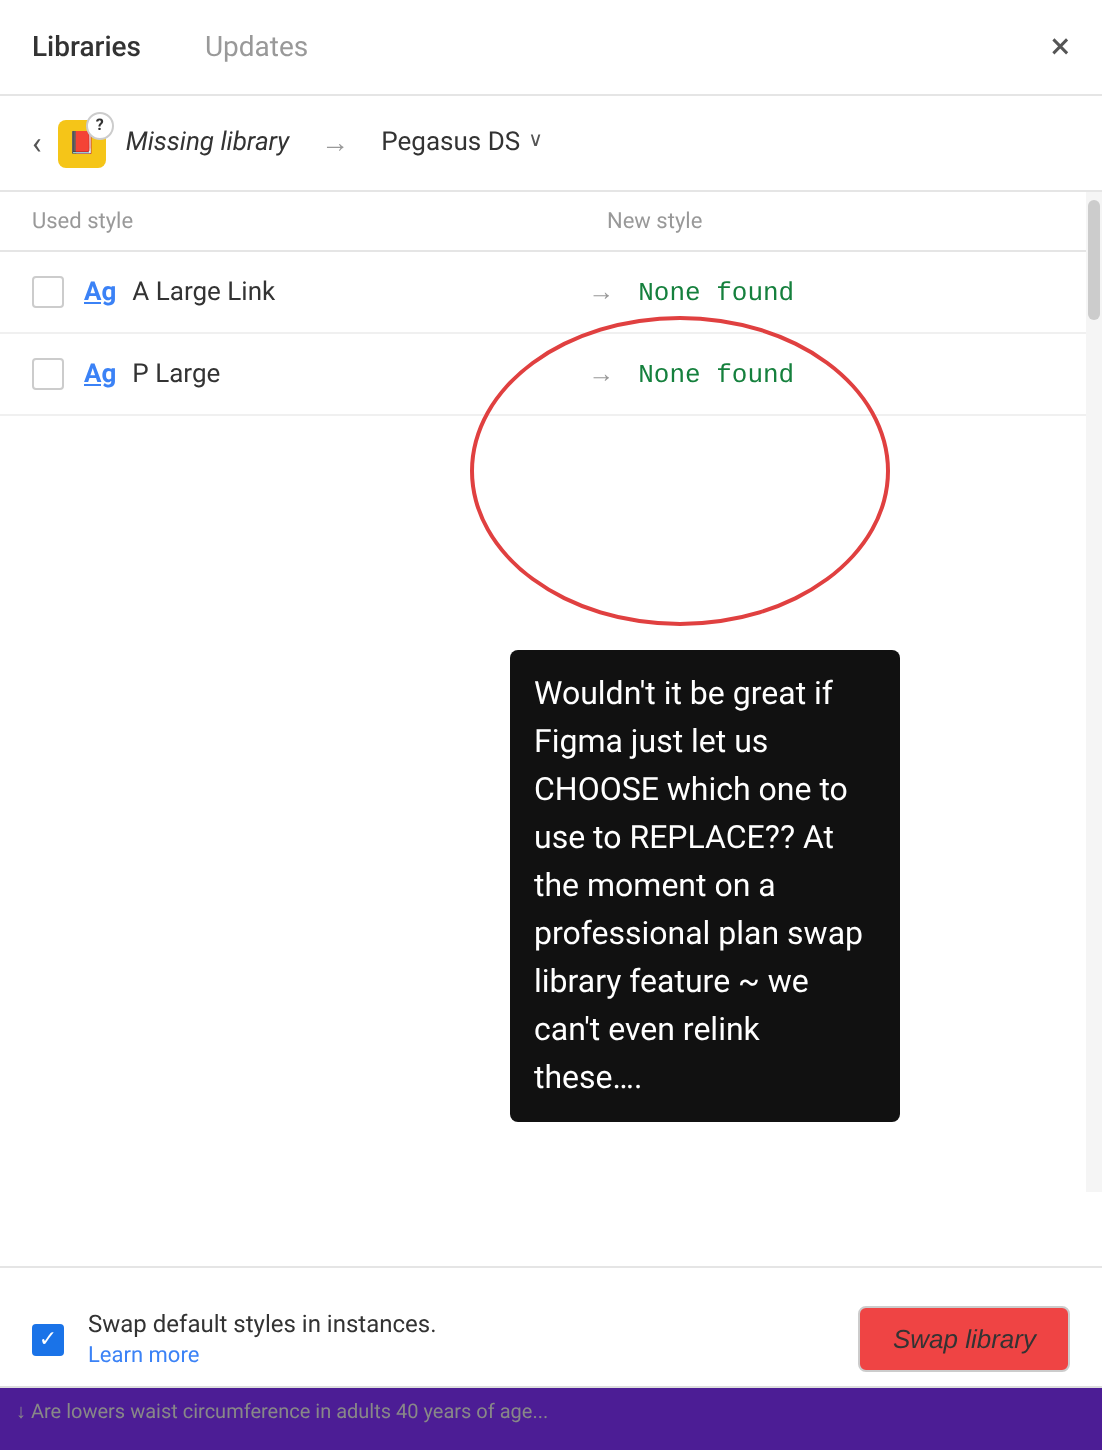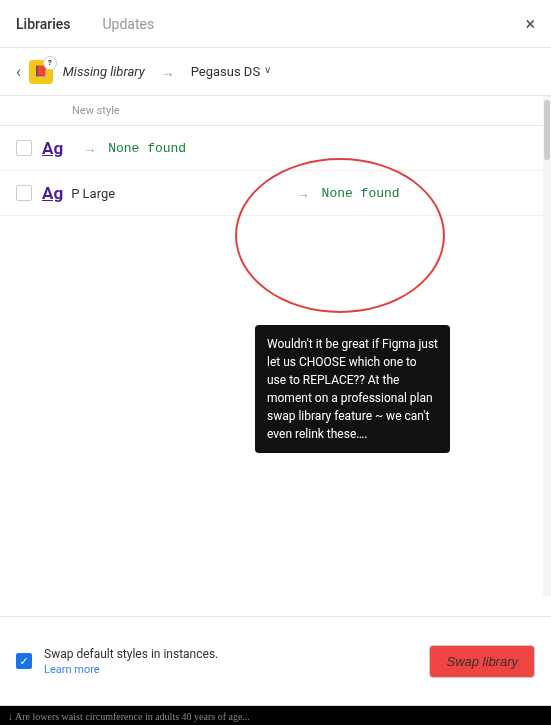--- a/index.html
+++ b/index.html
@@ -134,23 +134,23 @@
     .style-checkbox {
       width: 16px;
       height: 16px;
       border: 1px solid #ccc;
       border-radius: 2px;
       margin-right: 10px;
       flex-shrink: 0;
       cursor: pointer;
     }
     .style-icon {
-      font-size: 17px;
+      font-size: 13px;
       font-weight: bold;
-      color: #4c1d95;
+      color: #3b82f6;
       margin-right: 8px;
       flex-shrink: 0;
       text-decoration: underline;
     }
     .style-name {
       font-size: 13px;
       color: #333;
       flex: 1;
     }
     .style-arrow {
@@ -179,21 +179,21 @@
     }
 
     
     .comment-bubble {
       position: absolute;
       top: 325px;
       left: 255px;
       width: 195px;
       background: #111;
       color: #fff;
-      font-size: 12px;
+      font-size: 16px;
       line-height: 1.5;
       padding: 10px 12px;
       border-radius: 4px;
       z-index: 20;
     }
 
     
     .scrollbar-track {
       position: absolute;
       right: 0;
@@ -210,21 +210,21 @@
       margin: 0 auto;
       margin-top: 4px;
     }
 
     
     .footer {
       position: absolute;
       bottom: 0;
       left: 0;
       right: 0;
-      height: 89px;
+      height: 72px;
       border-top: 1px solid #e5e5e5;
       display: flex;
       align-items: center;
       padding: 0 16px;
       gap: 12px;
     }
     .footer-checkbox {
       width: 16px;
       height: 16px;
       background: #1a73e8;
@@ -266,25 +266,24 @@
       cursor: pointer;
       font-style: italic;
     }
 
     
     .bottom-bar {
       position: absolute;
       bottom: 0;
       left: 0;
       right: 0;
-      height: 20px;
-      background: #000000;
+      height: 32px;
+      background: #4c1d95;
       border-top: 1px solid #ddd;
       overflow: hidden;
-      font-family: Liberation Serif, serif;
     }
     .bottom-bar-text {
       font-size: 10px;
       color: #888;
       padding: 3px 8px;
       white-space: nowrap;
       overflow: hidden;
       text-overflow: ellipsis;
     }
   </style>
@@ -302,26 +301,28 @@
   <span class="nav-library-icon" style="font-size:11px; font-weight:bold; color:#555;">📕</span>
   <span class="nav-library-name">Missing library</span>
   <span class="nav-arrow">→</span>
   <span class="nav-target">
     <span>Pegasus DS</span>
     <span class="nav-chevron">∨</span>
   </span>
 </div>
 
 <div class="col-headers">
+  <span class="col-used">Used style</span>
   <span class="col-new">New style</span>
 </div>
 
 <div class="style-row">
   <div class="style-checkbox"></div>
   <span class="style-icon">Ag</span>
+  <span class="style-name">A Large Link</span>
   <span class="style-arrow">→</span>
   <span class="style-new-value">None found</span>
 </div>
 
 <div class="style-row">
   <div class="style-checkbox"></div>
   <span class="style-icon">Ag</span>
   <span class="style-name">P Large</span>
   <span class="style-arrow">→</span>
   <span class="style-new-value">None found</span>

